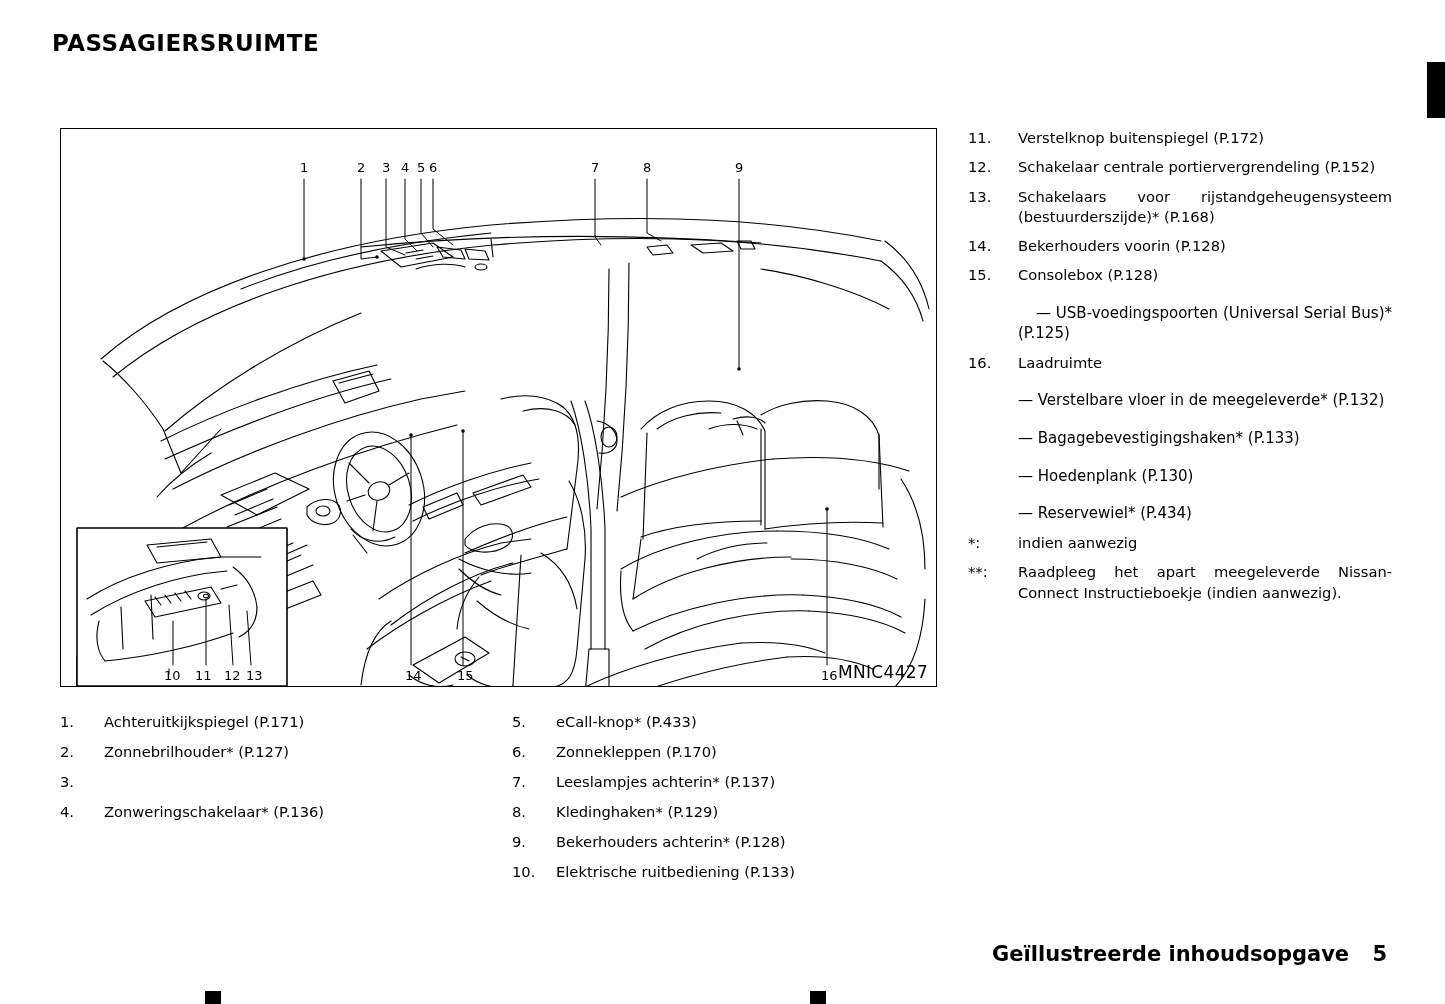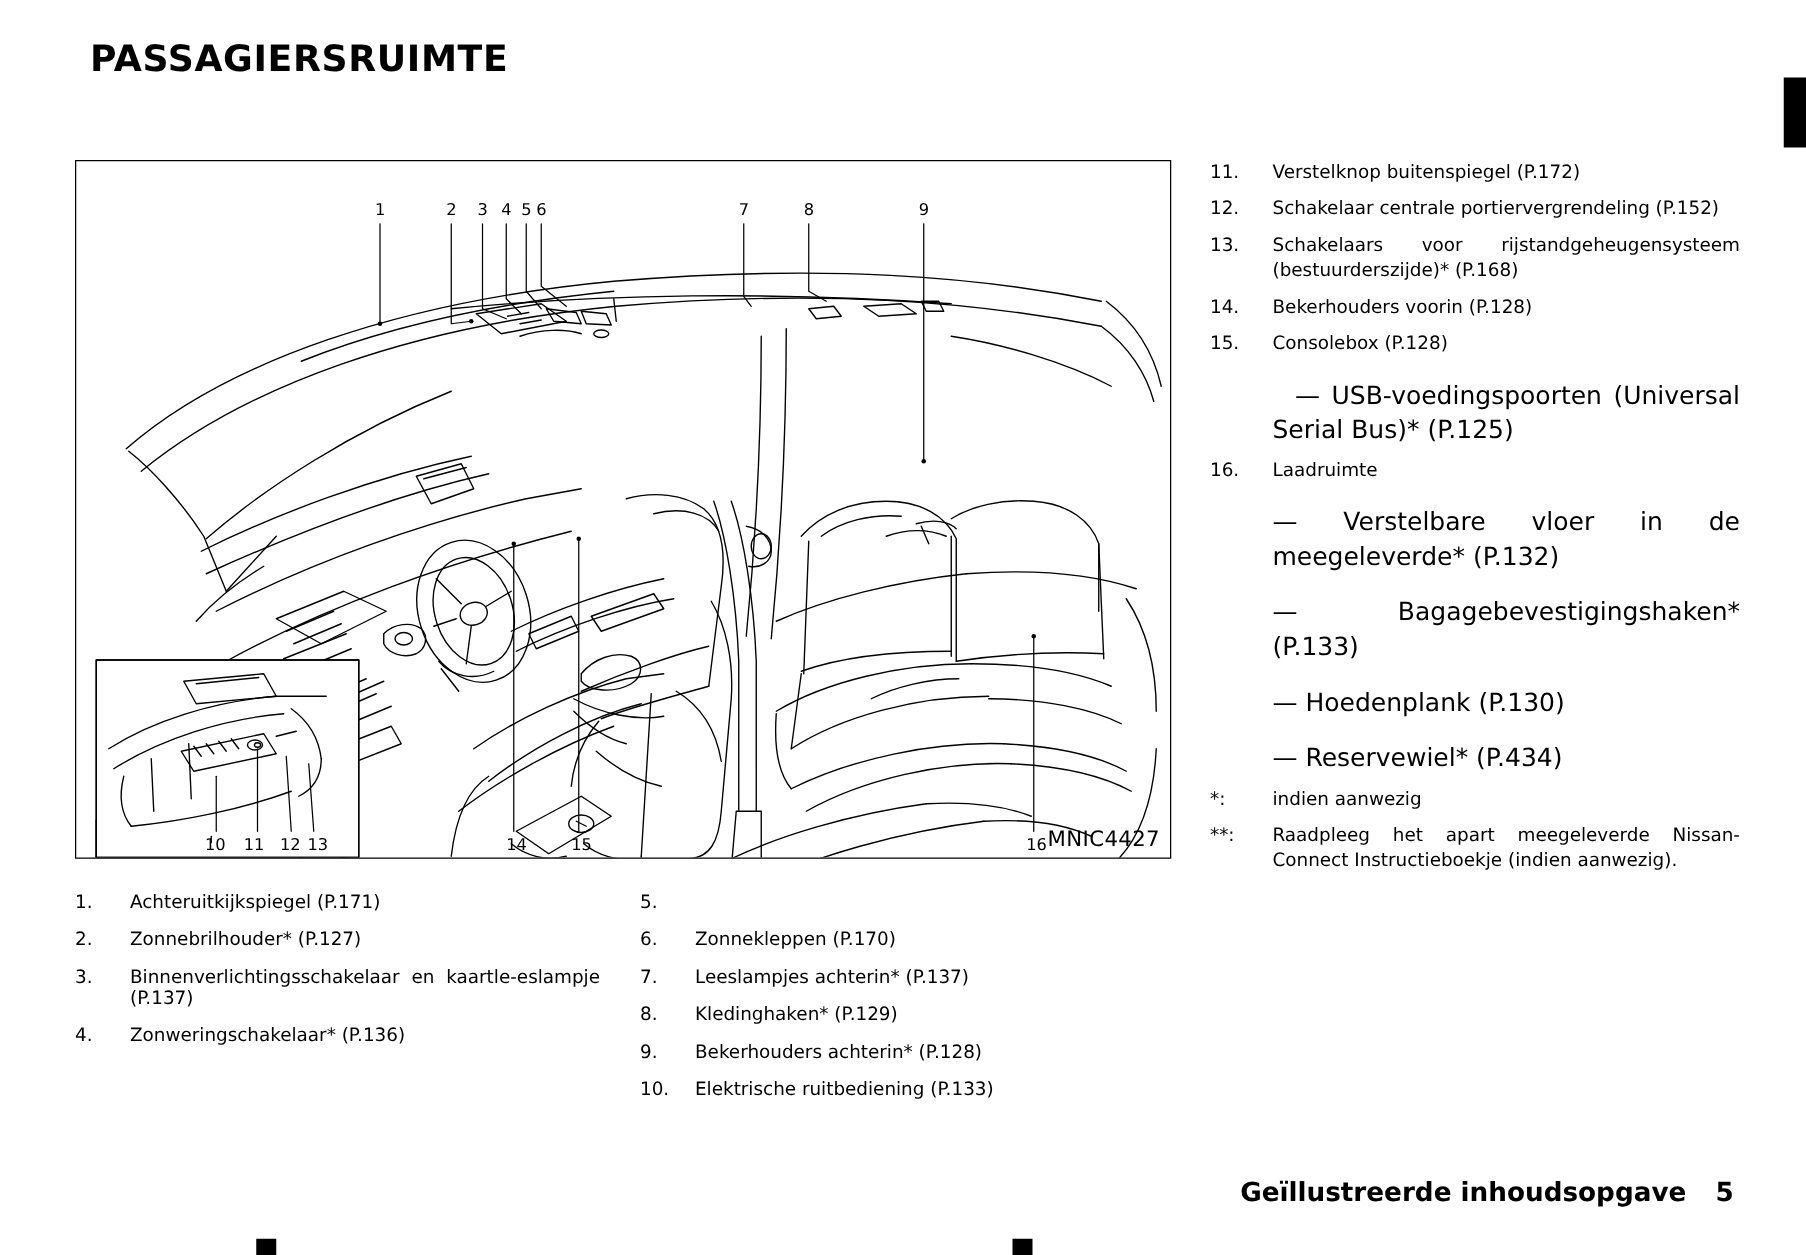--- a/index.html
+++ b/index.html
@@ -12,23 +12,23 @@
     height: 1004px;
     position: relative;
     font-family: "DejaVu Sans", "Liberation Sans", sans-serif;
     color: #000;
     overflow: hidden;
   }
 
   
   .page-title {
     position: absolute;
-    left: 72px;
+    left: 52px;
     top: 30px;
-    font-size: 29px;
+    font-size: 23px;
     font-weight: bold;
     letter-spacing: 0.5px;
   }
 
   
   .edge-tab {
     position: absolute;
     right: 0;
     top: 62px;
     width: 18px;
@@ -76,21 +76,21 @@
   }
   .r-txt {
     flex: 1;
     text-align: justify;
     text-justify: inter-word;
   }
   .r-sub {
     margin-left: 50px;
     margin-bottom: 9px;
     text-align: justify;
-    font-size: 20px;
+    font-size: 15px;
     margin-top: 17px;
   }
   .r-sub.indent-more { text-indent: 18px; }
 
   
   .bottom-list {
     position: absolute;
     left: 60px;
     top: 713px;
     width: 880px;
@@ -423,31 +423,31 @@
     <div class="b-item">
       <div class="b-num">1.</div>
       <div class="b-txt">Achteruitkijkspiegel (P.171)</div>
     </div>
     <div class="b-item">
       <div class="b-num">2.</div>
       <div class="b-txt">Zonnebrilhouder* (P.127)</div>
     </div>
     <div class="b-item">
       <div class="b-num">3.</div>
-      <div class="b-txt">Binnenverlichtingsschakelaar en kaartle-eslampje (P.137)</div>
     </div>
     <div class="b-item">
       <div class="b-num">4.</div>
       <div class="b-txt">Zonweringschakelaar* (P.136)</div>
     </div>
   </div>
 
   <div class="bl-col right">
     <div class="b-item">
       <div class="b-num">5.</div>
+      <div class="b-txt">eCall-knop* (P.433)</div>
     </div>
     <div class="b-item">
       <div class="b-num">6.</div>
       <div class="b-txt">Zonnekleppen (P.170)</div>
     </div>
     <div class="b-item">
       <div class="b-num">7.</div>
       <div class="b-txt">Leeslampjes achterin* (P.137)</div>
     </div>
     <div class="b-item">

